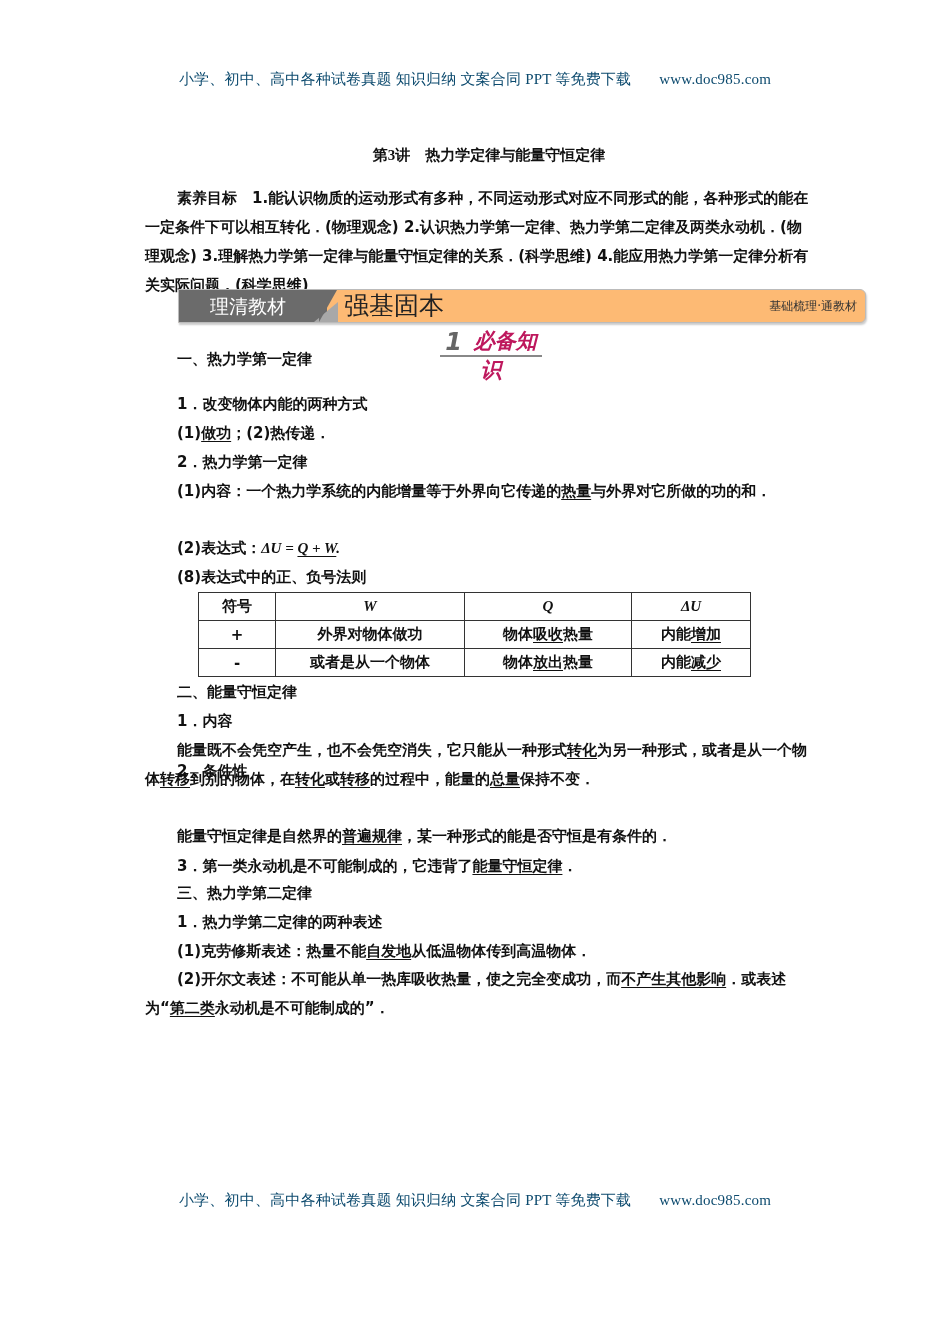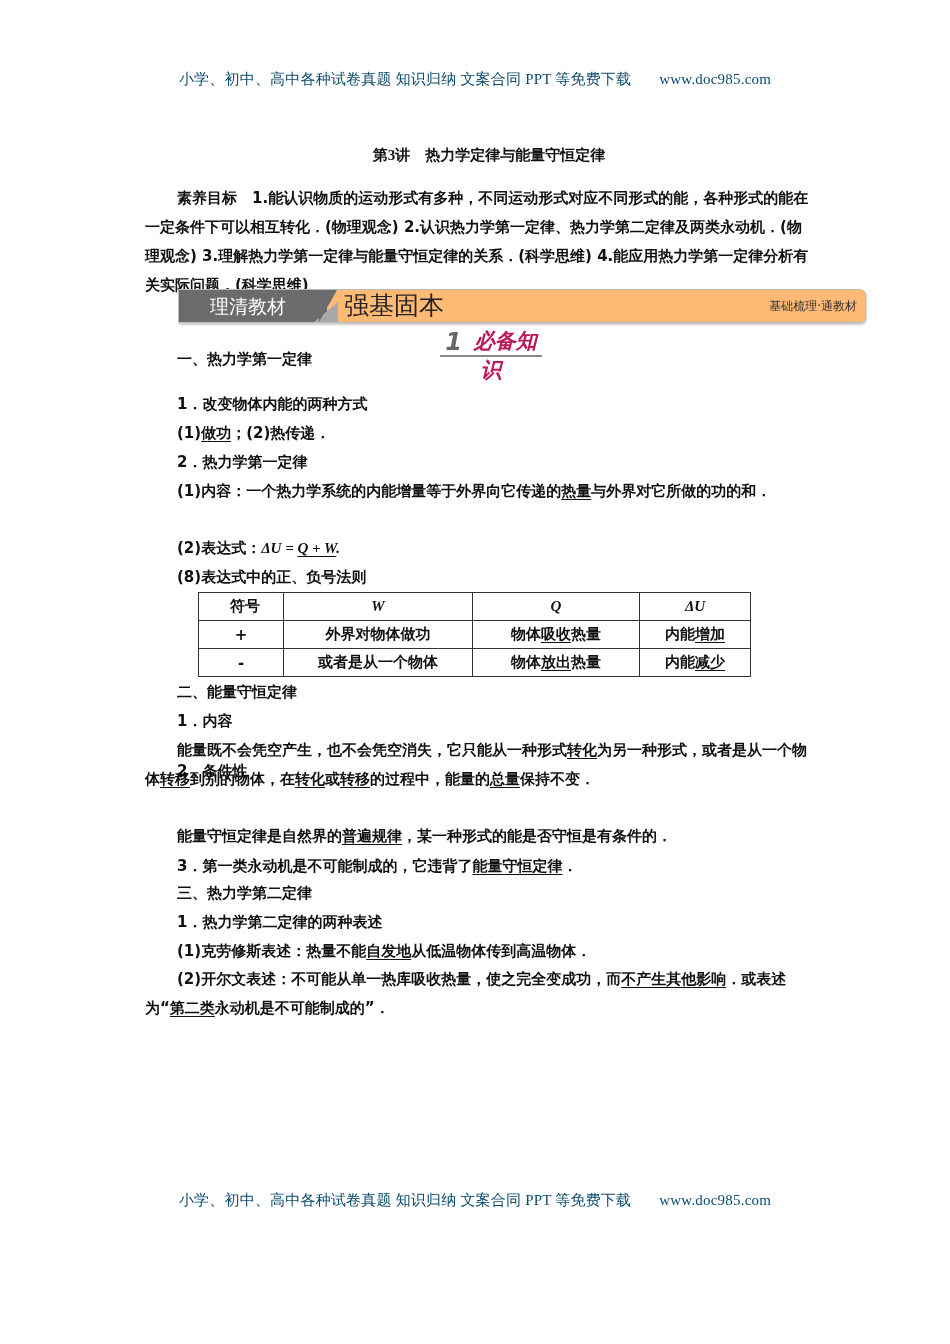--- a/index.html
+++ b/index.html
@@ -74,21 +74,21 @@
   <span>(1)内容：一个热力学系统的内能增量等于外界向它传递的</span><span class="u">热量</span><span>与外界对它所做的功的和．</span>
 </div>
 <div class="line" style="top:539px;text-align:right;">
   <span>(2)表达式：</span><span class="math">ΔU = </span><span class="math u">Q + W</span><span class="math">.</span>
 </div>
 <div class="line" style="top:568px;">(8)表达式中的正、负号法则</div>
 
 <table class="rules">
   <tbody>
       <tr>
-    <td style="width:76px;padding-left:8px;">符号</td>
+    <td style="width:76px;">符号</td>
     <td class="it" style="width:188px;">W</td>
     <td class="it" style="width:166px;">Q</td>
     <td class="it">ΔU</td>
   </tr>
   <tr>
     <td>+</td>
     <td>外界对物体做功</td>
     <td><span>物体</span><span class="u">吸收</span><span>热量</span></td>
     <td><span>内能</span><span class="u">增加</span></td>
   </tr>

